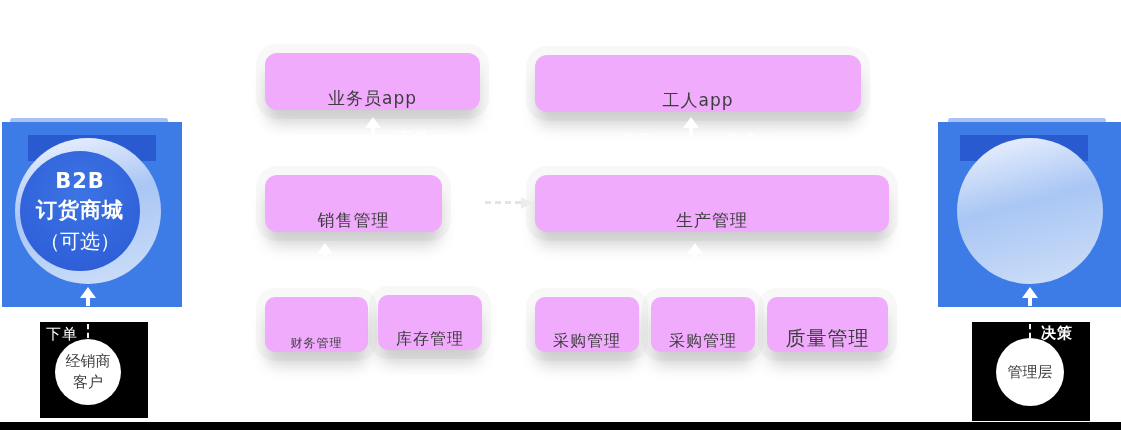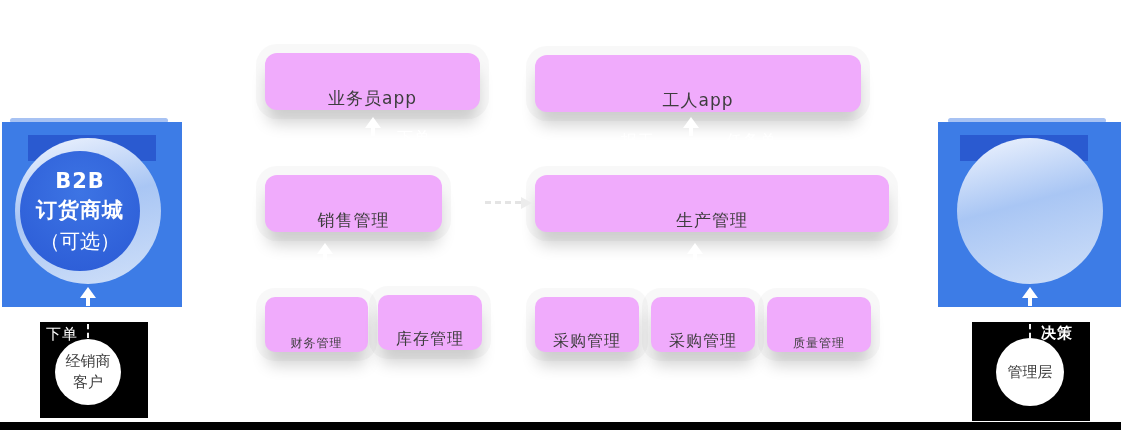--- a/index.html
+++ b/index.html
@@ -128,17 +128,17 @@
   </div>
   <div class="wbox" style="left:378px;top:295px;width:104px;height:55px;border-radius:10px;font-size:16px;">
     <span>库存管理</span>
   </div>
   <div class="wbox" style="left:535px;top:297px;width:104px;height:55px;border-radius:10px;font-size:16px;">
     <span>采购管理</span>
   </div>
   <div class="wbox" style="left:651px;top:297px;width:104px;height:55px;border-radius:10px;font-size:16px;">
     <span>采购管理</span>
   </div>
-  <div class="wbox" style="left:767px;top:297px;width:104px;height:55px;border-radius:10px;font-size:12px;">
+  <div class="wbox" style="left:767px;top:297px;width:121px;height:55px;border-radius:10px;font-size:20px;">
     <span>质量管理</span>
   </div>
 
 </div>
 
 </body></html>

